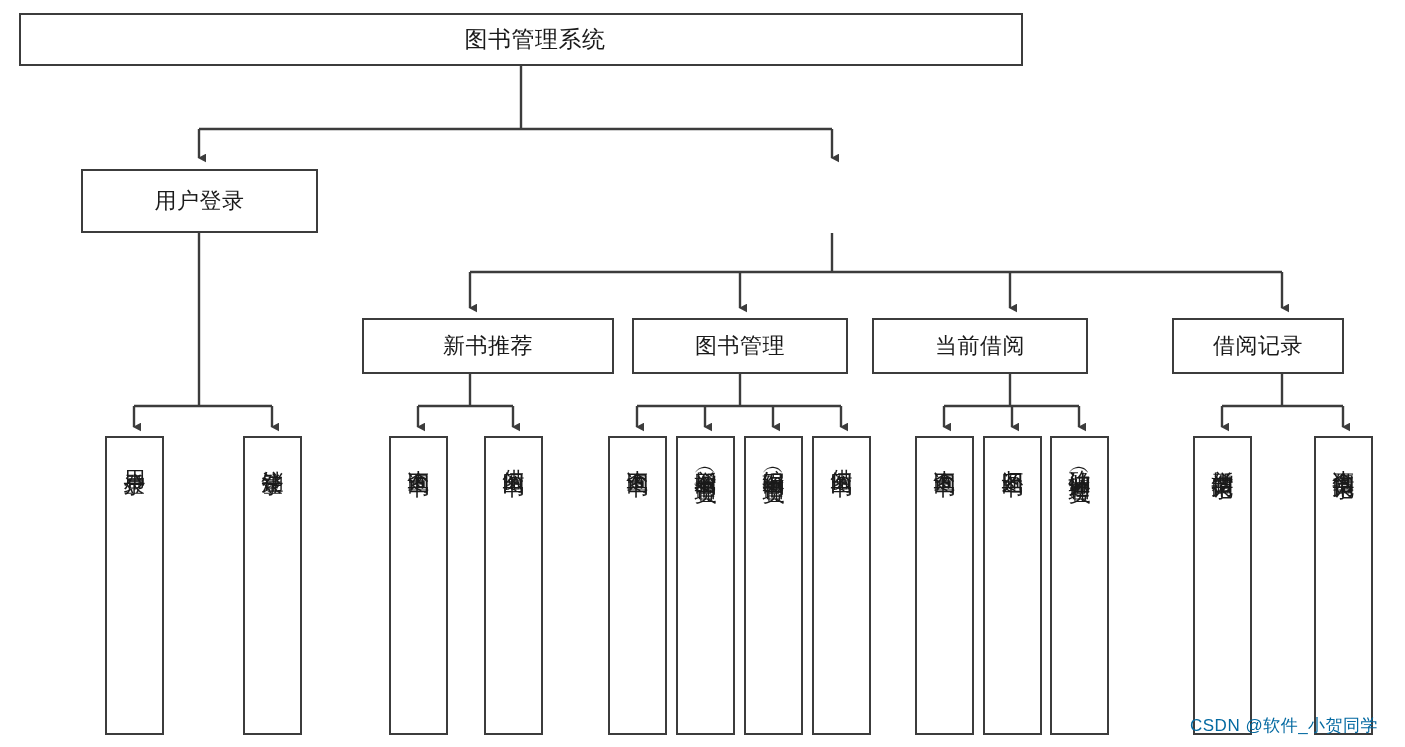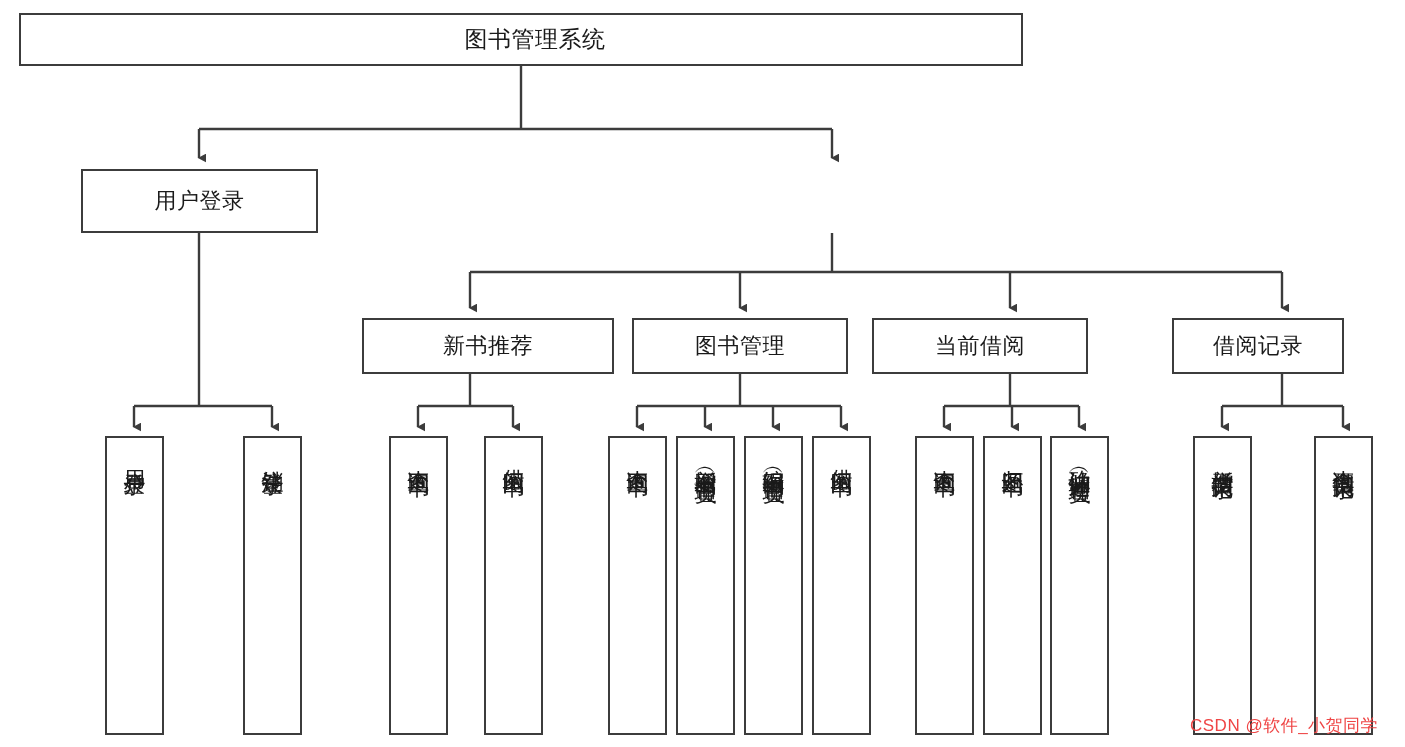--- a/index.html
+++ b/index.html
@@ -59,21 +59,21 @@
     letter-spacing: 2px;
     line-height: 1;
     white-space: pre;
   }
   .node.root .node-label { font-size: 23px; margin-left: 28px; }
   .watermark {
     position: absolute;
     left: 1190px;
     top: 714px;
     font-size: 17px;
-    color: #ef4444;
+    color: #0369a1;
     letter-spacing: 0.5px;
     z-index: 5;
     white-space: nowrap;
     font-family: "Liberation Sans", "DejaVu Sans", sans-serif;
   }
 </style>
 </head>
 <body>
 
 <div id="diagram-canvas">

